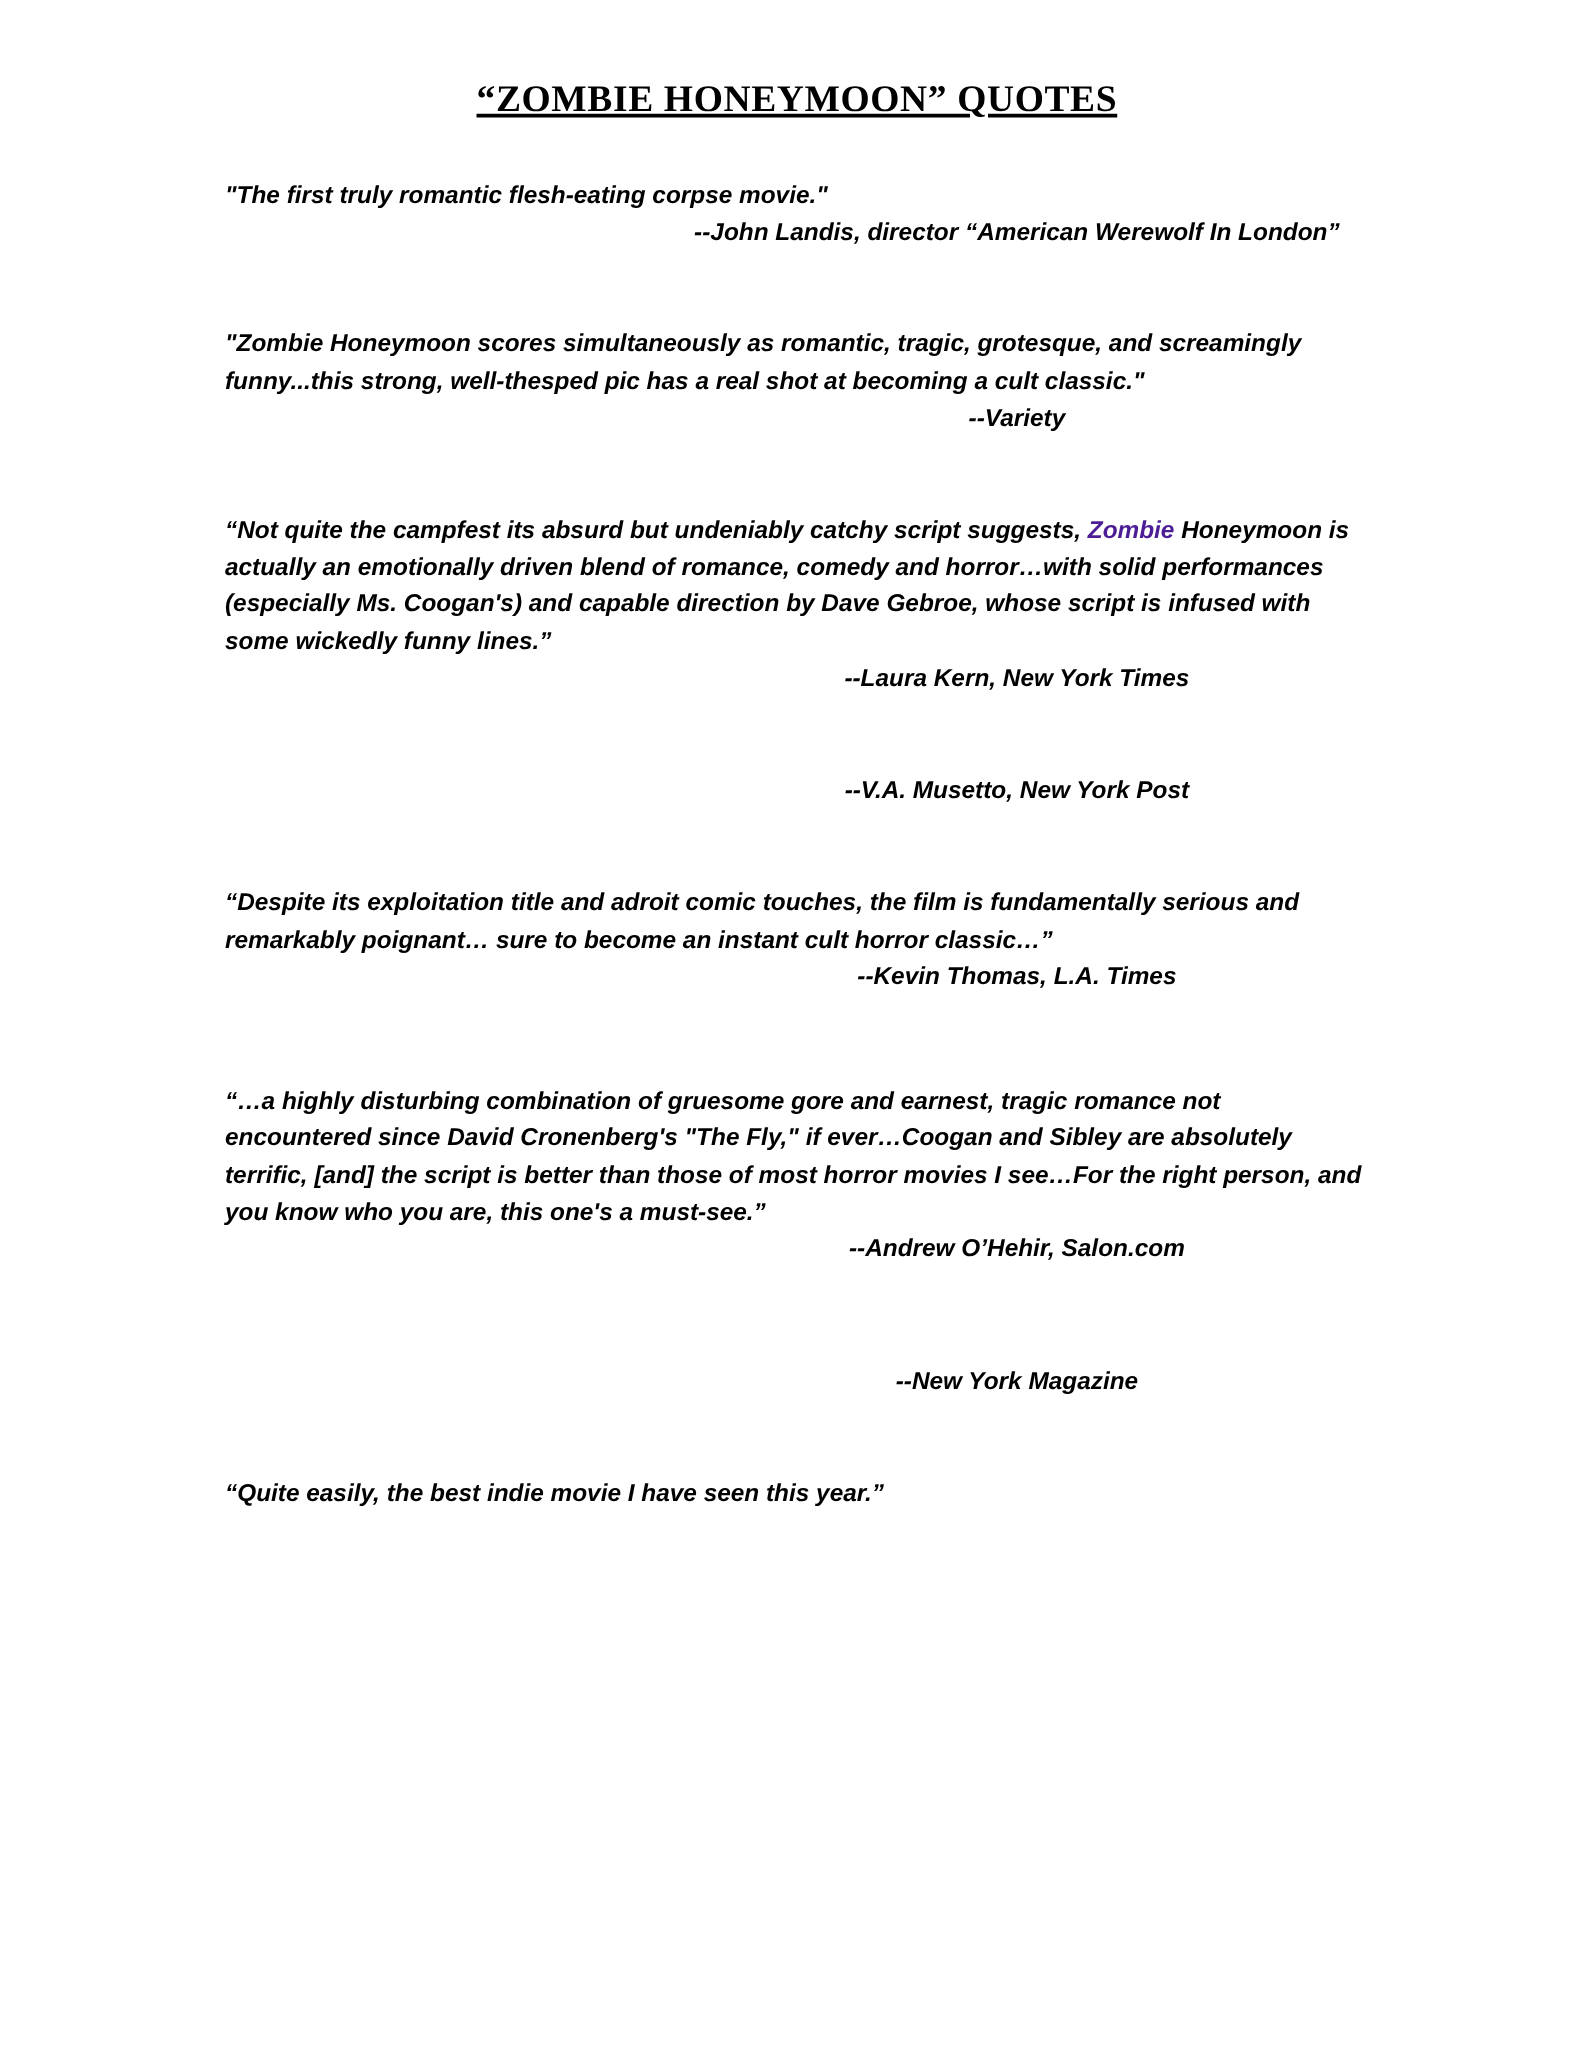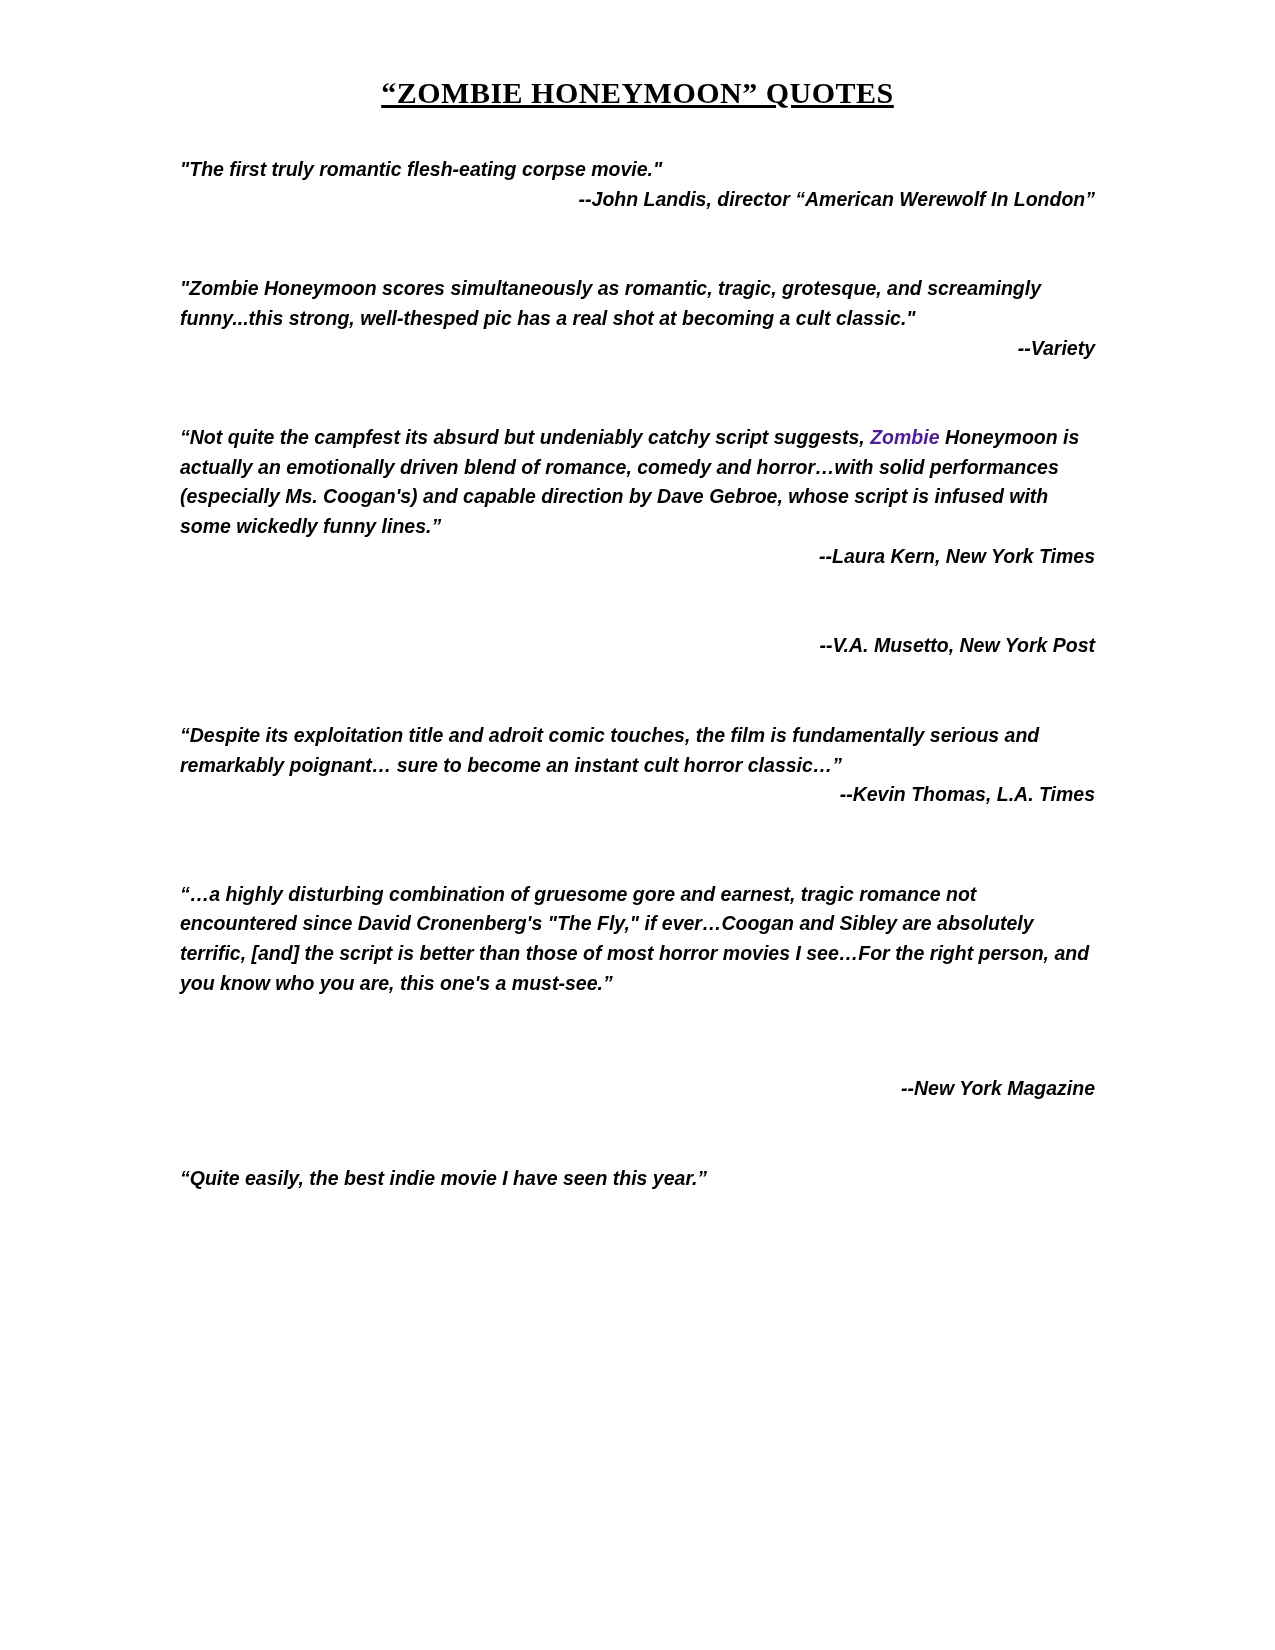--- a/index.html
+++ b/index.html
@@ -21,42 +21,42 @@
     height: 1650px;
     padding: 62px 180px 0 180px;
   }
   .doc-title {
     font-family: "Liberation Serif", serif;
     font-weight: bold;
     font-size: 30px;
     text-align: center;
     text-decoration: underline;
     letter-spacing: 0.5px;
-    margin: 13px 0 44px 0;
+    margin: 0 0 44px 0;
     line-height: 1.2;
   }
   .quote-block {
     margin-bottom: 30px;
   }
   .quote-text {
     font-style: italic;
     font-weight: bold;
     font-size: 19.5px;
     line-height: 1.52;
     margin: 0;
     text-align: left;
   }
   .attribution {
     font-style: italic;
     font-weight: bold;
     font-size: 19.5px;
     line-height: 1.52;
     margin: 0;
     padding-left: 352px;
-    text-align: right;
+    text-align: center;
   }
   .link-word {
     color: #4c1d95;
   }
   .spacer-sm { height: 16px; }
   .spacer-md { height: 30px; }
   .spacer-lg { height: 40px; }
 </style>
 </head>
 <body>
@@ -94,20 +94,21 @@
 
   <div class="quote-block">
     <p class="quote-text">“Despite its exploitation title and adroit comic touches, the film is fundamentally serious and remarkably poignant… sure to become an instant cult horror classic…”</p>
     <p class="attribution">--Kevin Thomas, L.A. Times</p>
   </div>
 
   <div class="spacer-lg"></div>
 
   <div class="quote-block">
     <p class="quote-text">“…a highly disturbing combination of gruesome gore and earnest, tragic romance not encountered since David Cronenberg's "The Fly," if ever…Coogan and Sibley are absolutely terrific, [and] the script is better than those of most horror movies I see…For the right person, and you know who you are, this one's a must-see.”</p>
+    <p class="attribution">--Andrew O’Hehir, Salon.com</p>
   </div>
 
   <div class="spacer-sm"></div>
 
 
   <div class="spacer-md"></div>
 
   <div class="quote-block">
     <p class="attribution">--New York Magazine</p>
   </div>

